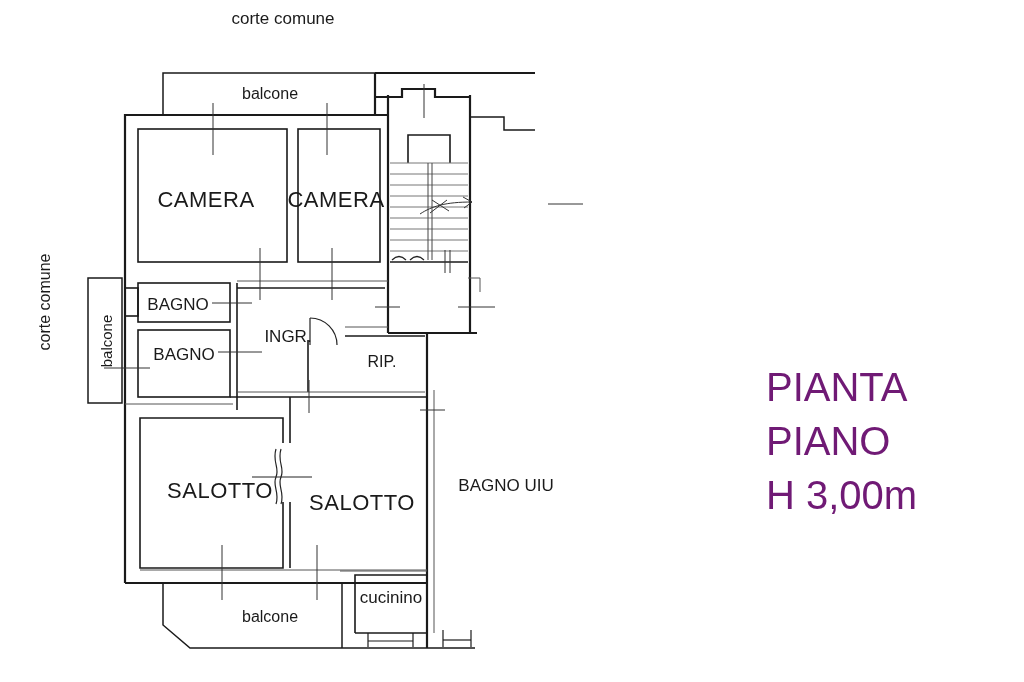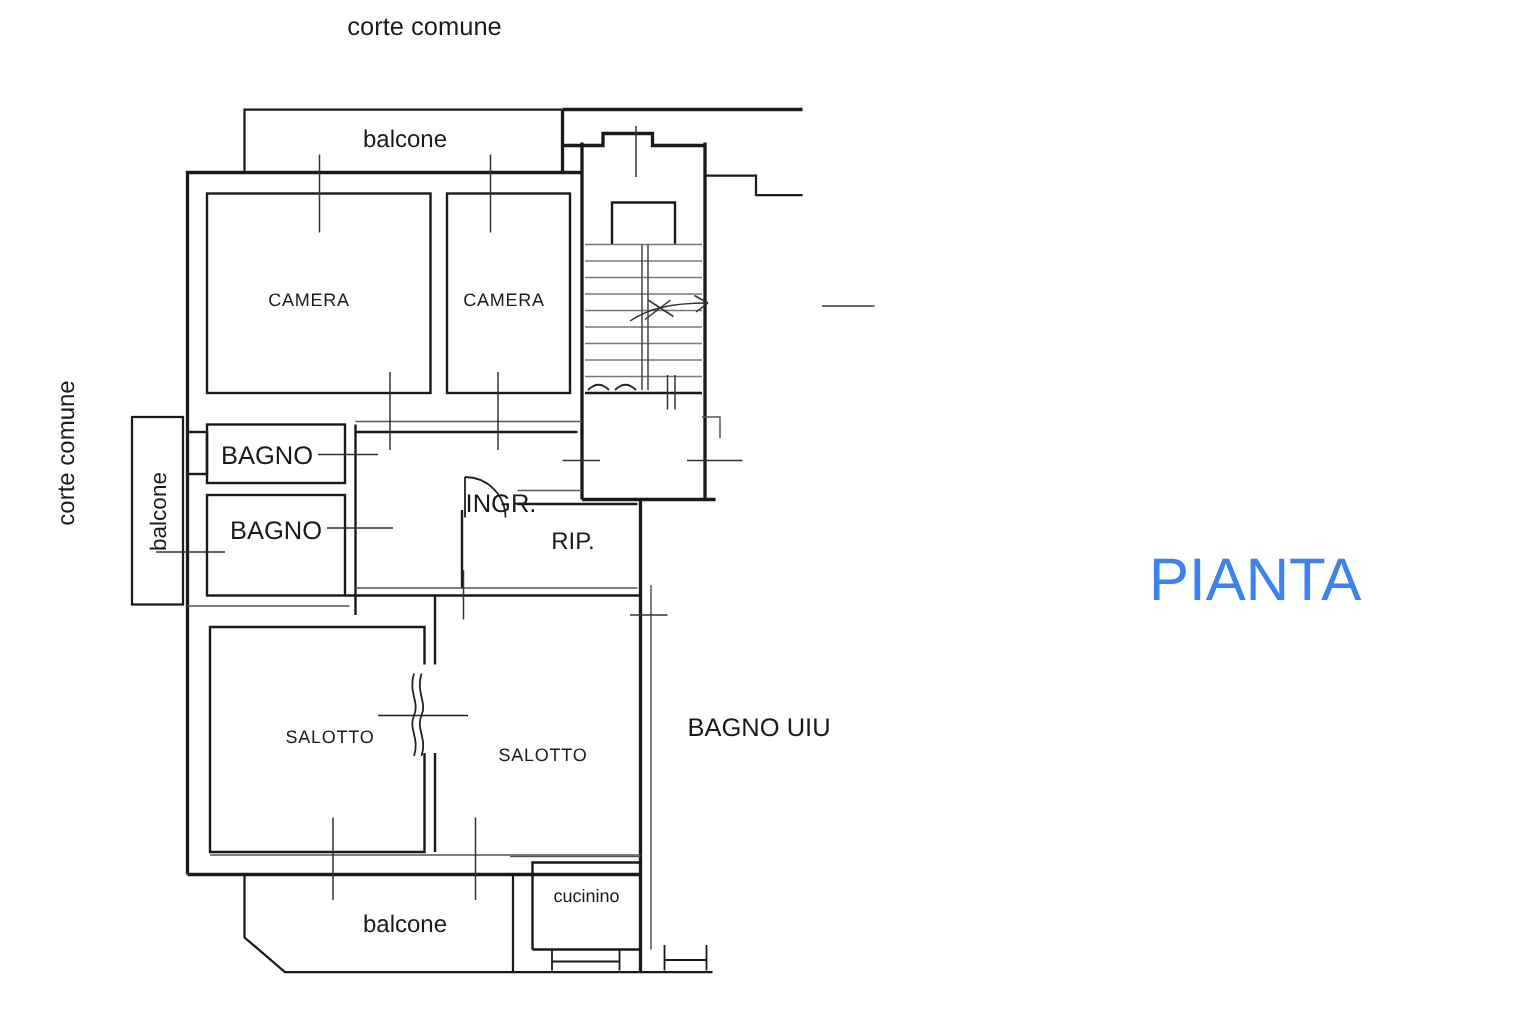--- a/index.html
+++ b/index.html
@@ -7,28 +7,28 @@
     position:relative;width:976px;height:682px;background:#ffffff;
     font-family:"Liberation Sans", sans-serif;color:#1a1a1a;overflow:hidden;
   }
   #plan-svg{position:absolute;left:0;top:0;}
   .lbl{
     position:absolute;transform:translate(-50%,-50%);
     white-space:nowrap;color:#1a1a1a;line-height:1;
     font-family:"Liberation Sans", sans-serif;
   }
   .lbl.rot{transform:translate(-50%,-50%) rotate(-90deg);}
-  .fs13{font-size:12px;}
+  .fs13{font-size:17px;}
   .fs15{font-size:15px;}
   .fs16{font-size:16px;}
   .fs17{font-size:17px;}
-  .fs18{font-size:12px;letter-spacing:.5px;}
+  .fs18{font-size:22px;letter-spacing:.5px;}
   #title-block{
     position:absolute;left:766px;top:360px;
-    font-size:40px;line-height:54px;color:#3b82f6;
+    font-size:40px;line-height:54px;color:#701a75;
     font-family:"Liberation Sans", sans-serif;
   }
 </style>
 </head>
 <body>
 
 <div id="screen">
 
   <svg id="plan-svg" width="1024" height="682" viewBox="0 0 1024 682">
 
@@ -147,25 +147,27 @@
   </svg>
 
   <div class="lbl fs17" style="left:283px;top:18px;">corte comune</div>
   <div class="lbl fs16" style="left:270px;top:94px;">balcone</div>
   <div class="lbl fs18" style="left:206px;top:200px;">CAMERA</div>
   <div class="lbl fs18" style="left:336px;top:200px;">CAMERA</div>
   <div class="lbl rot fs16" style="left:45px;top:302px;">corte comune</div>
   <div class="lbl rot fs15" style="left:106px;top:341px;">balcone</div>
   <div class="lbl fs17" style="left:178px;top:304px;">BAGNO</div>
   <div class="lbl fs17" style="left:184px;top:354px;">BAGNO</div>
-  <div class="lbl fs17" style="left:288px;top:336px;margin-left:46px;">INGR.</div>
+  <div class="lbl fs17" style="left:288px;top:336px;">INGR.</div>
   <div class="lbl fs16" style="left:382px;top:362px;">RIP.</div>
   <div class="lbl fs18" style="left:220px;top:491px;">SALOTTO</div>
   <div class="lbl fs18" style="left:362px;top:503px;">SALOTTO</div>
   <div class="lbl fs17" style="left:506px;top:485px;">BAGNO UIU</div>
   <div class="lbl fs13" style="left:391px;top:597px;">cucinino</div>
   <div class="lbl fs16" style="left:270px;top:617px;">balcone</div>
 
   <div id="title-block">
     <div>PIANTA</div>
+    <div>PIANO</div>
+    <div>H 3,00m</div>
   </div>
 
 </div>
 
 </body></html>

